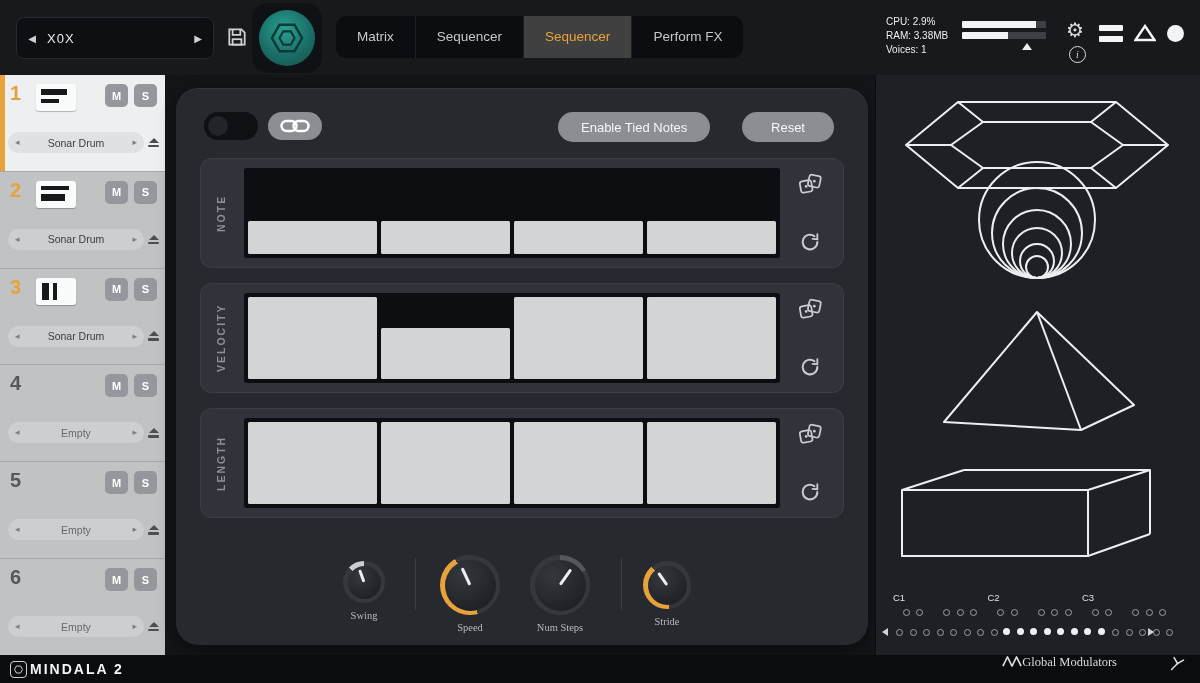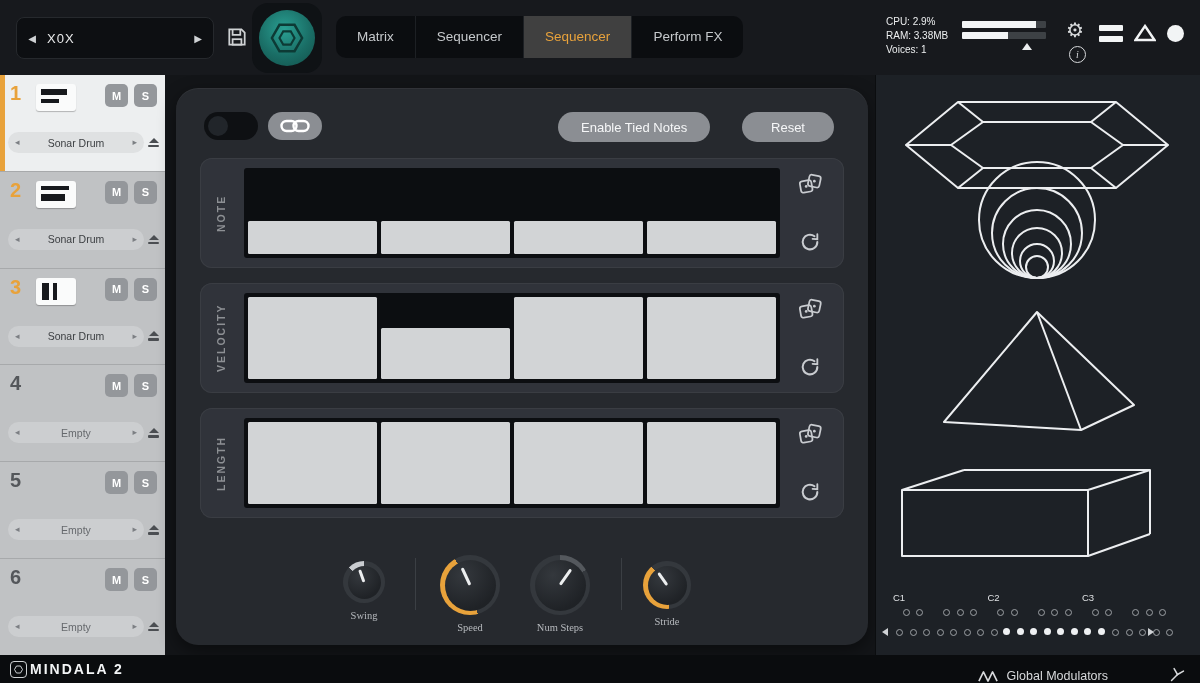--- a/index.html
+++ b/index.html
@@ -113,21 +113,21 @@
   .kchev{position:absolute;top:38px;width:0;height:0;border-top:4.5px solid transparent;border-bottom:4.5px solid transparent;cursor:pointer;}
   .kchev.left{left:6px;border-right:6px solid #cfd2d5;}
   .kchev.right{right:6px;border-left:6px solid #cfd2d5;}
 
   
   .footer{position:absolute;left:0;top:655px;width:1200px;height:28px;background:#0a0c0e;}
   .footer-left{position:absolute;left:10px;top:0;bottom:0;display:flex;align-items:center;gap:3px;}
   .footer-logo{width:15px;height:15px;border:1.5px solid #cfd2d4;border-radius:4px;
     display:flex;align-items:center;justify-content:center;}
   .brand-text{color:#f2f4f5;font-size:14px;font-weight:700;letter-spacing:2px;}
-  .footer-right{position:absolute;right:14px;top:0;bottom:0;display:flex;align-items:flex-end;gap:9px;}
+  .footer-right{position:absolute;right:14px;top:0;bottom:0;display:flex;align-items:flex-start;font-family:Liberation Serif, serif;}
   .mod-label{color:#d8dadc;font-size:12.5px;}
   .fork-wrap{margin-left:52px;display:flex;align-items:center;cursor:pointer;}
 </style>
 </head>
 <body>
 
 <div id="app">
 
   <div class="topbar">
     <div class="preset-box">

